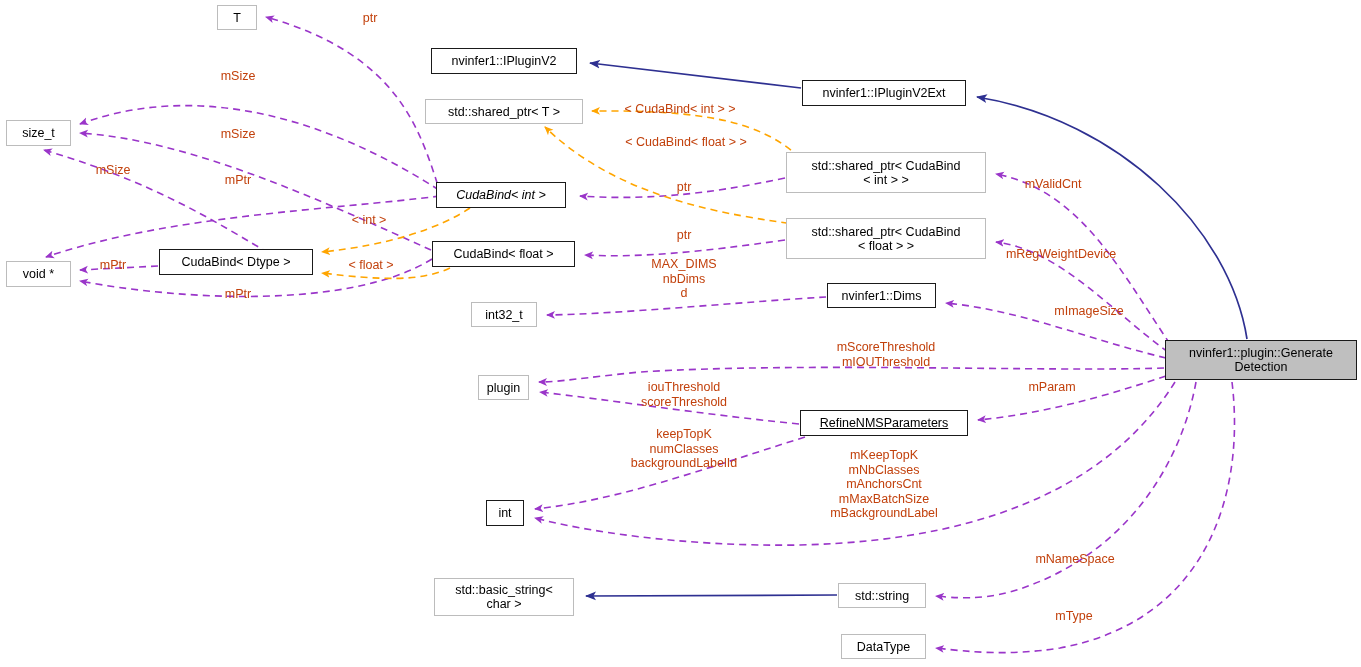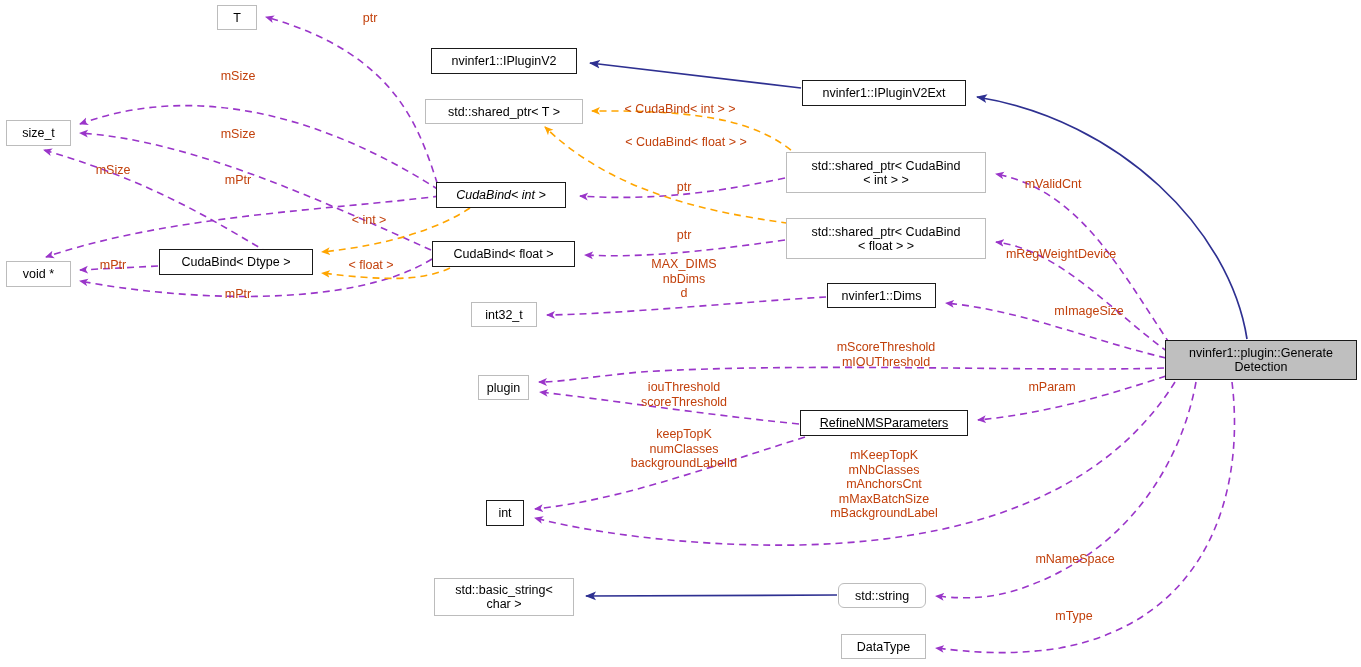--- a/index.html
+++ b/index.html
@@ -154,21 +154,21 @@
   <div class="node" style="left: 6px; top: 261px; width: 65px; height: 26px;">void *</div>
   <div class="node strong" style="left: 827px; top: 283px; width: 109px; height: 25px;">nvinfer1::Dims</div>
   <div class="node" style="left: 471px; top: 302px; width: 66px; height: 25px;">int32_t</div>
   <div class="node focus" style="left: 1165px; top: 340px; width: 192px; height: 40px;">nvinfer1::plugin::Generate
 Detection</div>
   <div class="node" style="left: 478px; top: 375px; width: 51px; height: 25px;">plugin</div>
   <div class="node strong" style="left: 800px; top: 410px; width: 168px; height: 26px; text-decoration: underline;">RefineNMSParameters</div>
   <div class="node strong" style="left: 486px; top: 500px; width: 38px; height: 26px;">int</div>
   <div class="node" style="left: 434px; top: 578px; width: 140px; height: 38px;">std::basic_string&lt;
 char &gt;</div>
-  <div class="node" style="left: 838px; top: 583px; width: 88px; height: 25px; border-radius: 6px;">std::string</div>
+  <div class="node" style="left: 838px; top: 583px; width: 88px; height: 25px;">std::string</div>
   <div class="node" style="left: 841px; top: 634px; width: 85px; height: 25px;">DataType</div>
 
 <div class="edge-label" style="left: 370px; top: 18px;">ptr</div>
     <div class="edge-label" style="left: 238px; top: 76px;">mSize</div>
     <div class="edge-label" style="left: 680px; top: 109px;">&lt; CudaBind&lt; int &gt; &gt;</div>
     <div class="edge-label" style="left: 238px; top: 134px;">mSize</div>
     <div class="edge-label" style="left: 686px; top: 142px;">&lt; CudaBind&lt; float &gt; &gt;</div>
     <div class="edge-label" style="left: 113px; top: 170px;">mSize</div>
     <div class="edge-label" style="left: 238px; top: 180px;">mPtr</div>
     <div class="edge-label" style="left: 684px; top: 187px;">ptr</div>

